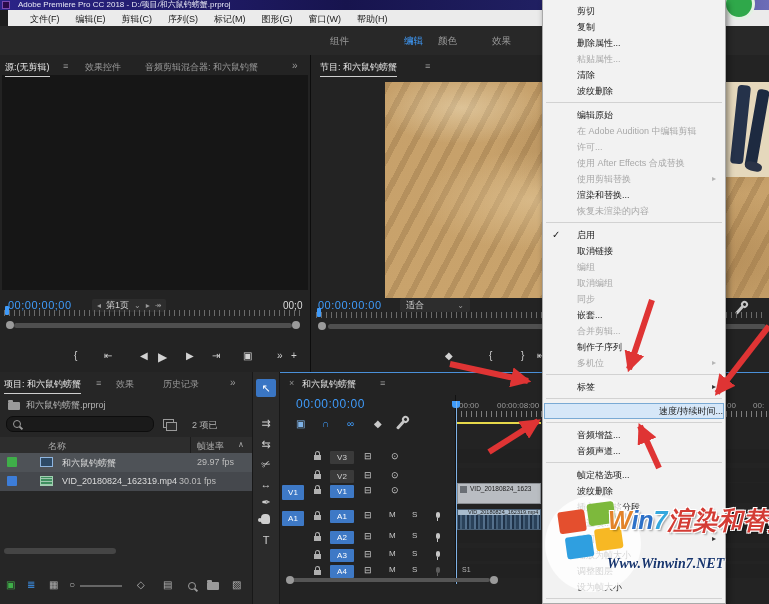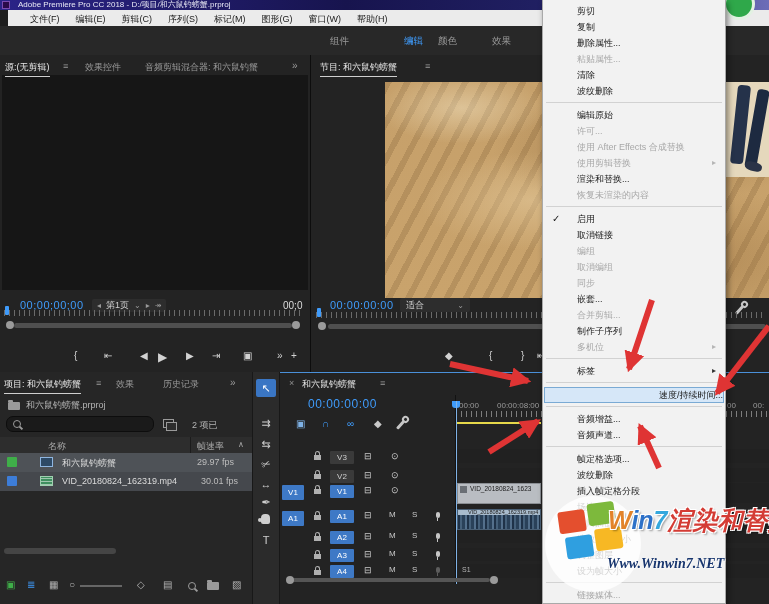--- a/index.html
+++ b/index.html
@@ -16,21 +16,21 @@
   .wsbar{left:0;top:26px;width:769px;height:29px;background:#282828;}
   .ws-tab{position:absolute;top:9px;font-size:9.5px;color:#9a9a9a;}
   .ws-tab.active{color:#3f9bfa;margin-left:20px;}
   .ws-menu{position:absolute;top:9px;font-size:9px;color:#3f9bfa;}
   
   .panelbg{background:#232323;}
   .tabrow-tab{position:absolute;top:61px;font-size:9px;color:#989898;}
   .tabrow-tab.active{color:#e8e8e8;border-bottom:1px solid #cfcfcf;padding-bottom:2px;}
   .pmenu{color:#9a9a9a;font-size:9px;}
   .tc{font-size:11px;letter-spacing:.5px;}
-  .blue{color:#3f9bfa;margin-left:12px;}
+  .blue{color:#3f9bfa;}
   .ruler{background-image:repeating-linear-gradient(90deg,#6a6a6a 0 1px,transparent 1px 5px);}
   .knob{width:8px;height:8px;border-radius:50%;background:#9a9a9a;}
   .sbar{height:5px;border-radius:3px;background:#4f4f4f;}
   .tbtn{position:absolute;color:#d2d2d2;font-size:10px;}
   .playhead{width:4px;height:9px;background:#3f9bfa;border-radius:1px;}
   
   #ctx{left:542px;top:0;width:184px;height:604px;background:#f2f2f2;border:1px solid #a9a9a9;border-top:none;box-sizing:border-box;padding-top:3px;z-index:50;box-shadow:2px 3px 6px rgba(0,0,0,.45);}
   .mi{position:relative;height:16px;line-height:16px;padding-left:34px;font-size:9px;color:#1c1c1c;}
   .mi.dis{color:#a8a8a8;}
   .mi.hl{background:#d6e7f8;border:1px solid #7aaad4;box-sizing:border-box;margin:0 1px;line-height:14px;text-align:right;}
@@ -202,21 +202,21 @@
       <div class="abs prow" style="top: 453px; background: rgb(78, 82, 87);">
         <div class="swatch" style="left: 7px; top: 4px; background: rgb(63, 174, 73);"></div>
         <div class="seq-ico" style="left: 40px; top: 4px;"></div>
         <div class="txt" style="left: 62px; top: 4px; font-size: 9px; color: rgb(220, 220, 220);">和六鼠钓螃蟹</div>
         <div class="txt" style="left: 197px; top: 4px; font-size: 9px; color: rgb(189, 189, 189);">29.97 fps</div>
       </div>
       <div class="abs prow" style="top: 472px; background: rgb(69, 72, 77);">
         <div class="swatch" style="left: 7px; top: 4px; background: rgb(61, 125, 216);"></div>
         <div class="clip-ico" style="left: 40px; top: 4px;"></div>
         <div class="txt" style="left: 62px; top: 4px; font-size: 9px; color: rgb(220, 220, 220);">VID_20180824_162319.mp4</div>
-        <div class="txt" style="left: 201px; top: 4px; font-size: 9px; color: rgb(189, 189, 189);">30.01 fps</div>
+        <div class="txt" style="left: 179px; top: 4px; font-size: 9px; color: rgb(189, 189, 189);">30.01 fps</div>
       </div>
     </div>
   <div class="abs" style="left:4px;top:548px;width:112px;height:6px;background:#454545;border-radius:3px;"></div>
   <div id="statusBar">
       <div class="txt" style="left: 6px; top: 579px; font-size: 10px; color: rgb(63, 174, 73);">▣</div>
       <div class="txt" style="left: 27px; top: 579px; font-size: 10px; color: rgb(63, 155, 250);">≣</div>
       <div class="txt" style="left: 49px; top: 579px; font-size: 10px; color: rgb(176, 176, 176);">▦</div>
       <div class="txt" style="left: 69px; top: 579px; font-size: 10px; color: rgb(176, 176, 176);">○</div>
       <div class="abs" style="left: 80px; top: 585px; width: 42px; height: 2px; background: rgb(102, 102, 102);"></div>
       <div class="txt" style="left: 137px; top: 579px; font-size: 10px; color: rgb(176, 176, 176);">◇</div>
@@ -329,20 +329,21 @@
 
   <div class="abs" id="ctx">
       <div class="mi">剪切</div>
       <div class="mi">复制</div>
       <div class="mi">删除属性...</div>
       <div class="mi dis">粘贴属性...</div>
       <div class="mi">清除</div>
       <div class="mi">波纹删除</div>
       <div class="msep"></div>
       <div class="mi">编辑原始</div>
+      <div class="mi dis">在 Adobe Audition 中编辑剪辑</div>
       <div class="mi dis">许可...</div>
       <div class="mi dis">使用 After Effects 合成替换</div>
       <div class="mi dis">使用剪辑替换<span class="sub">▸</span></div>
       <div class="mi">渲染和替换...</div>
       <div class="mi dis">恢复未渲染的内容</div>
       <div class="msep"></div>
       <div class="mi">启用<span class="chk">✓</span></div>
       <div class="mi">取消链接</div>
       <div class="mi dis">编组</div>
       <div class="mi dis">取消编组</div>

